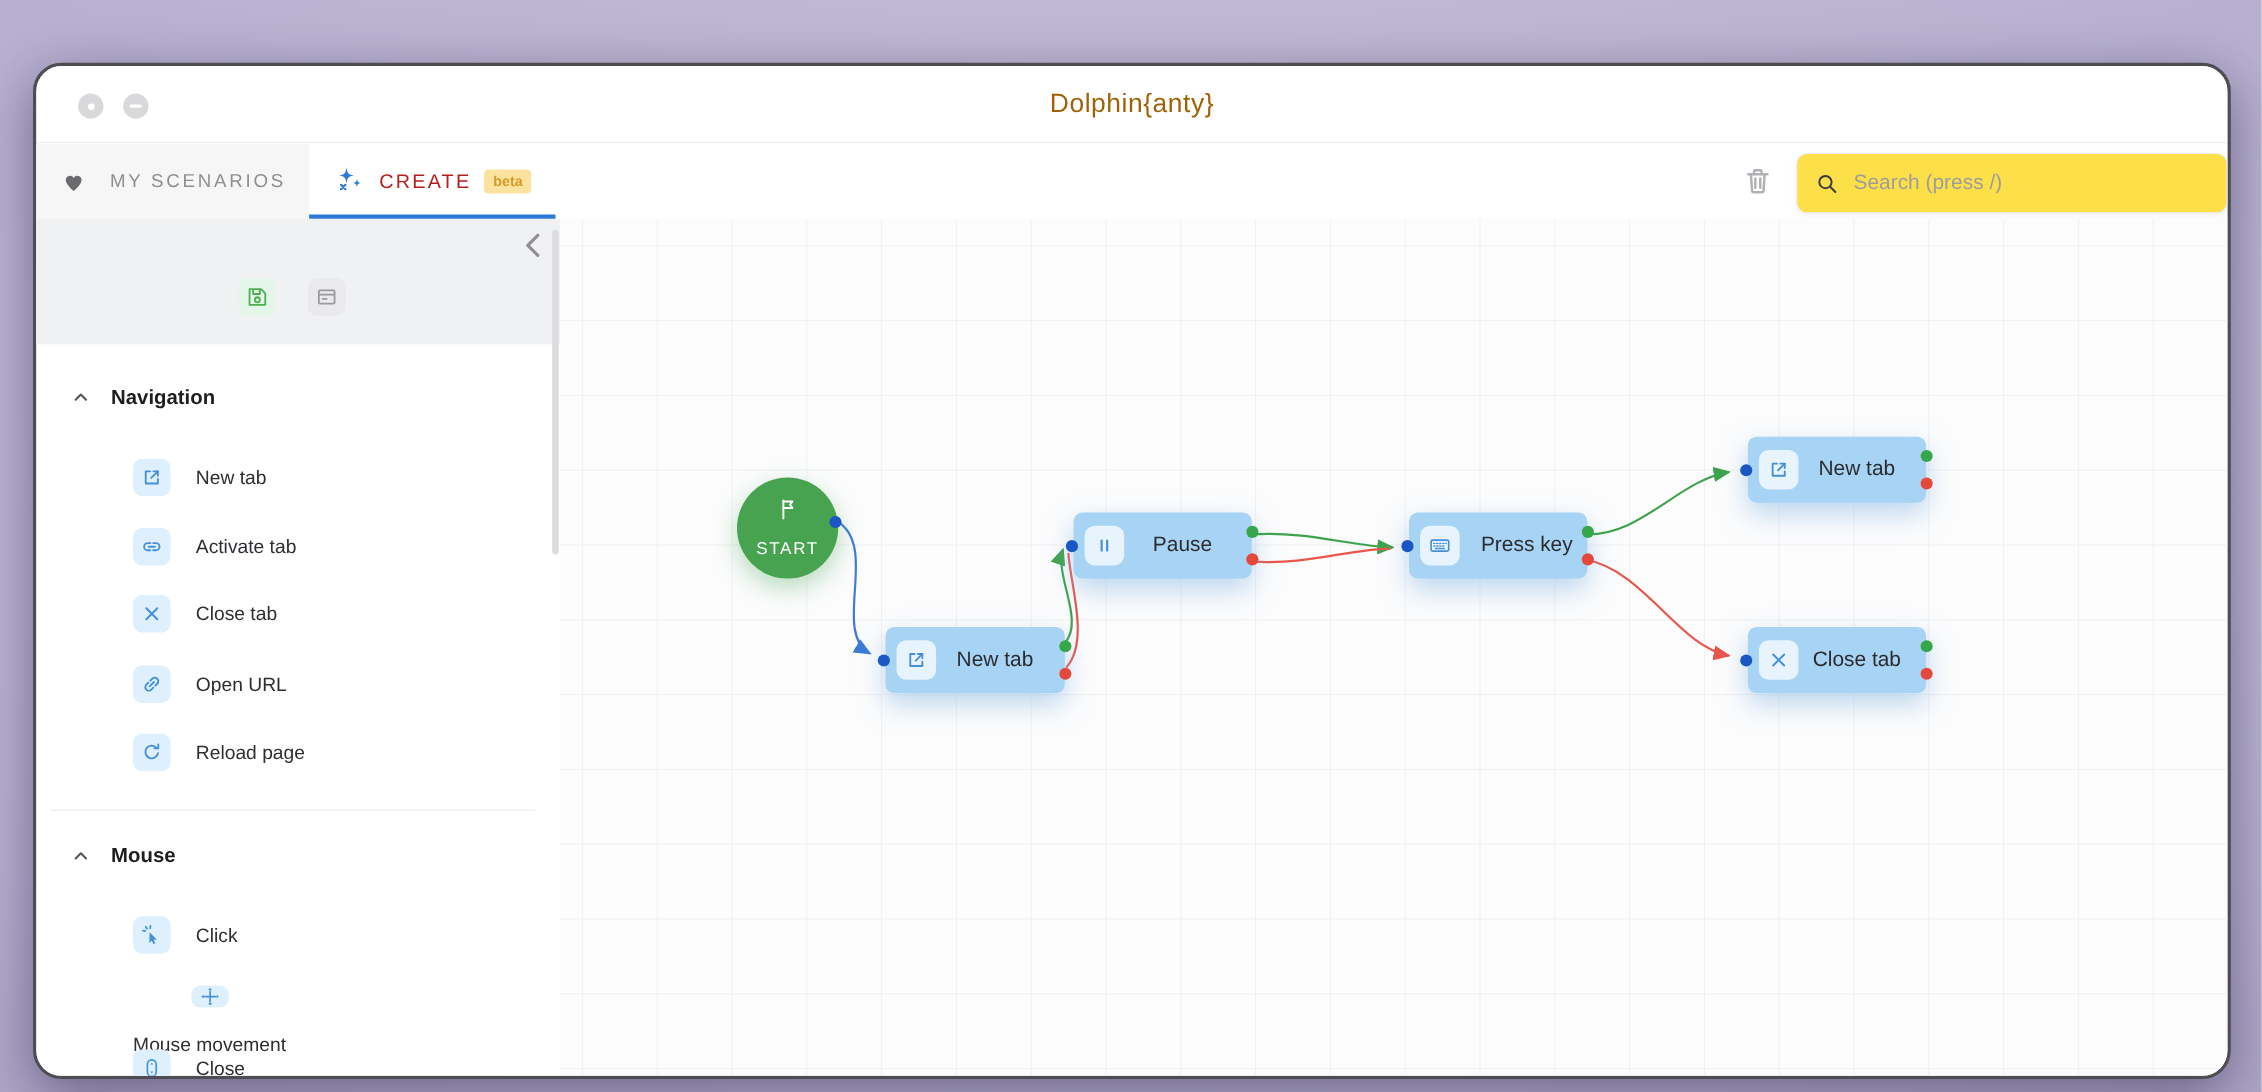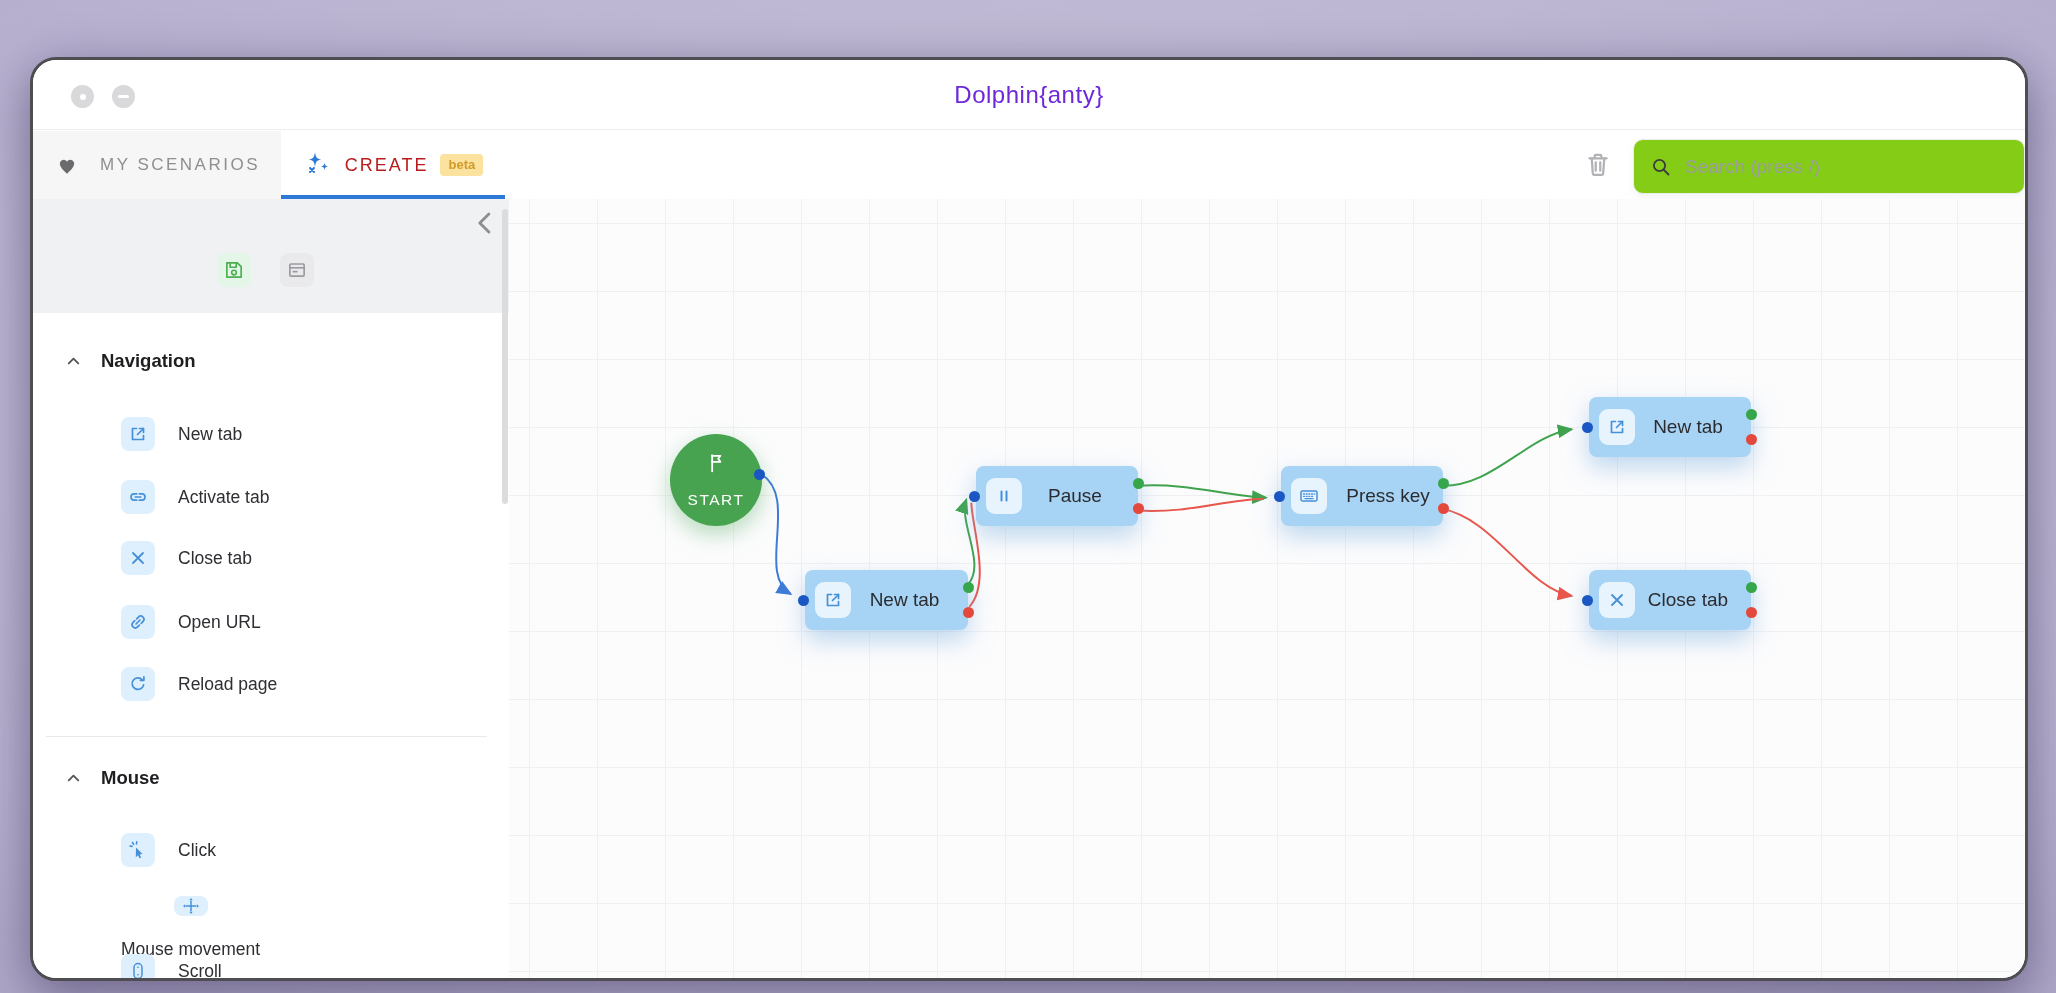--- a/index.html
+++ b/index.html
@@ -18,35 +18,35 @@
   }
 
   
   .titlebar { position:absolute; left:0; top:0; right:0; height:70px; background:#fff; border-bottom:1px solid #ededee; }
   .traffic { position:absolute; top:25px; width:23px; height:23px; border-radius:50%; background:#d9d9db; }
   .traffic.b1 { left:38px; }
   .traffic.b2 { left:79px; }
   .traffic .dot { position:absolute; left:8.5px; top:8.5px; width:6px; height:6px; border-radius:50%; background:#fff; }
   .traffic .minus { position:absolute; left:6px; top:10px; width:11px; height:3px; border-radius:2px; background:#fff; }
   .win-title { position:absolute; left:0; right:0; top:0; height:70px; line-height:70px; text-align:center;
-    font-size:24px; color:#6d28d9; letter-spacing:.5px; }
+    font-size:24px; color:#a16207; letter-spacing:.5px; }
 
   
   .tabbar { position:absolute; left:0; top:71px; right:0; height:68px; background:#fff; }
   .tab-myscenarios { position:absolute; left:0; top:0; width:248px; height:100%; background:#f6f6f7;
     display:flex; align-items:center; justify-content:center; gap:20px; cursor:pointer; }
   .tab-myscenarios .lbl { font-size:17px; letter-spacing:2.5px; color:#8f8f92; }
   .tab-create { position:absolute; left:248px; top:0; width:224px; height:100%;
     display:flex; align-items:center; justify-content:center; gap:12px; cursor:pointer; }
   .tab-create .lbl { font-size:18px; letter-spacing:2px; color:#b91c1c; font-weight:500; }
   .badge { font-size:13px; font-weight:bold; color:#d29b2a; background:#fbe29e; border-radius:4px; padding:3px 8px 4px; }
   .tab-underline { position:absolute; left:248px; bottom:0; width:224px; height:4px; background:#2c79d8; }
 
   .trash-btn { position:absolute; left:1549px; top:18px; width:32px; height:32px; cursor:pointer; }
-  .searchbox { position:absolute; left:1600px; top:8px; width:392px; height:55px; background:#84cc16;
+  .searchbox { position:absolute; left:1600px; top:8px; width:392px; height:55px; background:#fde047;
     border:1px solid #ececee; border-radius:10px; box-shadow:0 3px 8px rgba(0,0,0,.05);
     display:flex; align-items:center; padding:0 16px; gap:13px; }
   .searchbox input { border:none; outline:none; flex:1; font-size:19px; color:#444; font-family:"Liberation Sans",sans-serif; background:transparent; }
   .searchbox input::placeholder { color:#9d9da1; }
 
   
   .main { position:absolute; left:0; top:139px; right:0; bottom:0; }
 
   
   .sidebar { position:absolute; left:0; top:0; width:476px; height:100%; background:#fff; }
@@ -282,21 +282,21 @@
       </div>
 
       <div class="side-item" style="top:755px;">
         <span class="ibox">
           <svg class="icon" width="20" height="20" viewBox="0 0 20 20" fill="none" stroke="#4690d9" stroke-width="1.5" stroke-linecap="round" stroke-linejoin="round">
             <rect x="6" y="2.5" width="8" height="15" rx="4"></rect>
             <path d="M10 5.2 L8.6 6.8 H11.4 Z" fill="#4690d9" stroke="none"></path>
             <path d="M10 14.8 L8.6 13.2 H11.4 Z" fill="#4690d9" stroke="none"></path>
           </svg>
         </span>
-        <span class="lbl">Scroll</span>
+        <span class="lbl">Close</span>
       </div>
     </div>
 
     <div class="canvas">
 
       <svg class="edges" width="1522" height="785" viewBox="0 0 1522 785">
         <defs>
           <marker id="arr-blue" markerWidth="9" markerHeight="7" refX="7" refY="3.5" orient="auto">
               <path d="M0,0 L8,3.5 L0,7 Z" fill="#3d7bd8"></path>
             </marker>

